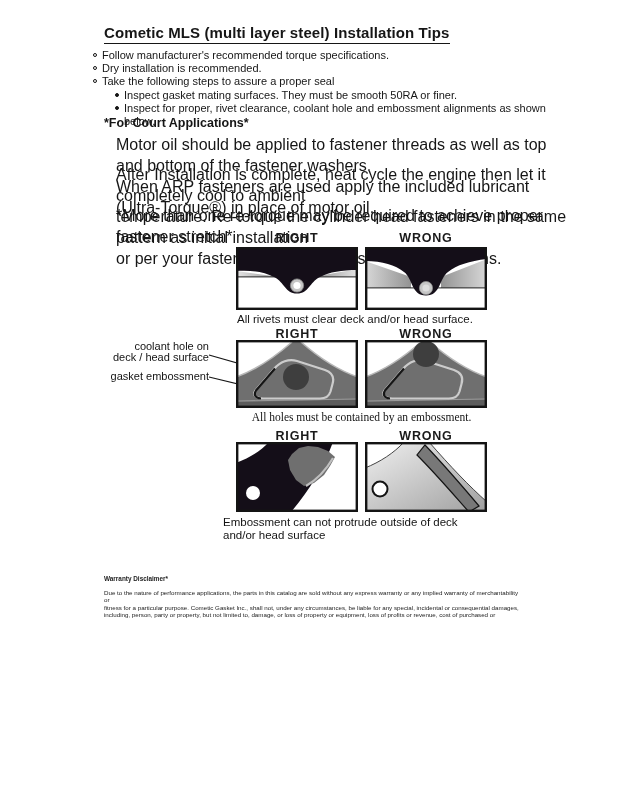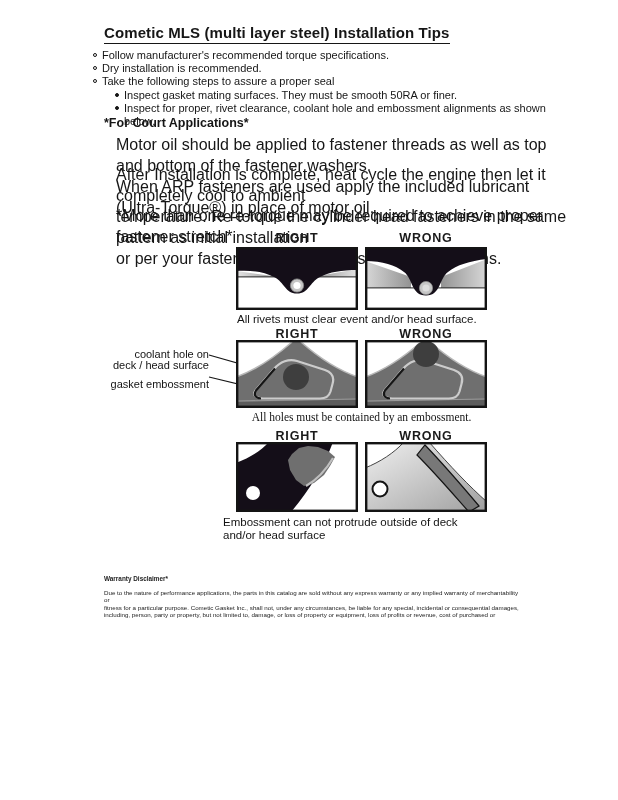--- a/index.html
+++ b/index.html
@@ -34,21 +34,21 @@
   .dg-box { position:absolute; width:122px; }
   .dg-box svg { display:block; }
   .col-l { left:236px; }
   .col-r { left:365px; }
   .dg-cap { position:absolute; font-size:11.5px; line-height:12.5px; color:#141414; white-space:pre-line; }
 
   .r1-h { top:231px; }  .r1-box { top:247px; height:63px; }  .r1-cap { left:237px; top:313px; }
   .r2-h { top:327px; }  .r2-box { top:340px; height:68px; }  .r2-cap { left:236px; top:411px; width:251px; text-align:center;font-family:Liberation Serif, serif; }
   .r3-h { top:429px; }  .r3-box { top:442px; height:70px; }  .r3-cap { left:223px; top:516px; }
 
-  .callouts { left:78px; width:131px; text-align:right; font-size:11px; line-height:11px; color:#141414; white-space:pre-line;margin-top:8px; }
+  .callouts { left:78px; width:131px; text-align:right; font-size:11px; line-height:11px; color:#141414; white-space:pre-line; }
   .co1 { top:341px; }
   .co2 { top:371px; }
   .leader-svg { left:205px; top:345px; width:110px; height:50px; }
 
   .legal { left:104px; top:575px; width:416px; font-size:6.2px; line-height:7.4px; color:#222; }
   .legal-h { font-weight:bold; font-size:6.4px; }
   .legal p { margin-top:6.5px; white-space:pre-line; }
 
   .footer-code { left:386px; top:756px; font-size:14.5px; color:#3b82f6; letter-spacing:0.3px; }
 </style>
@@ -132,21 +132,21 @@
       <polygon points="0,14 46,30 46,41 0,41" fill="url(#gB1)"></polygon>
       <polygon points="122,12 122,41 76,41 76,30" fill="url(#gB2)"></polygon>
       <rect x="0" y="40.4" width="122" height="1" fill="#222222"></rect>
       <path d="M0,0 H122 V12 C104,14 92,18 83,25 C74,31.5 76,48.5 61,48.5 C46,48.5 48,31.5 39,25 C30,18 18,14 0,14 Z" fill="#140e18"></path>
       <circle cx="61" cy="41" r="6.6" fill="#c6c6c6" stroke="#8a8a8a" stroke-width="0.8"></circle>
       <circle cx="61" cy="41" r="3.6" fill="#dedede"></circle>
       <rect x="1.2" y="1.2" width="119.6" height="60.6" fill="none" stroke="#141414" stroke-width="2.4"></rect>
     </svg>
   </div>
 
-  <div class="dg-cap r1-cap">All rivets must clear event and/or head surface.</div>
+  <div class="dg-cap r1-cap">All rivets must clear deck and/or head surface.</div>
 
   <div class="abs callouts co1">coolant hole on
 deck / head surface</div>
   <div class="abs callouts co2">gasket embossment</div>
 
   <svg class="abs leader-svg" viewBox="0 0 110 50">
     <line x1="4" y1="10" x2="85" y2="33" stroke="#161616" stroke-width="1.1"></line>
     <line x1="4" y1="32" x2="58" y2="45" stroke="#161616" stroke-width="1.1"></line>
   </svg>
 

